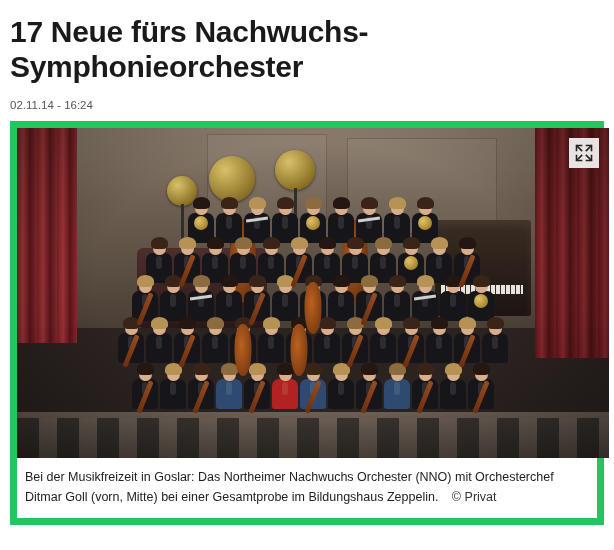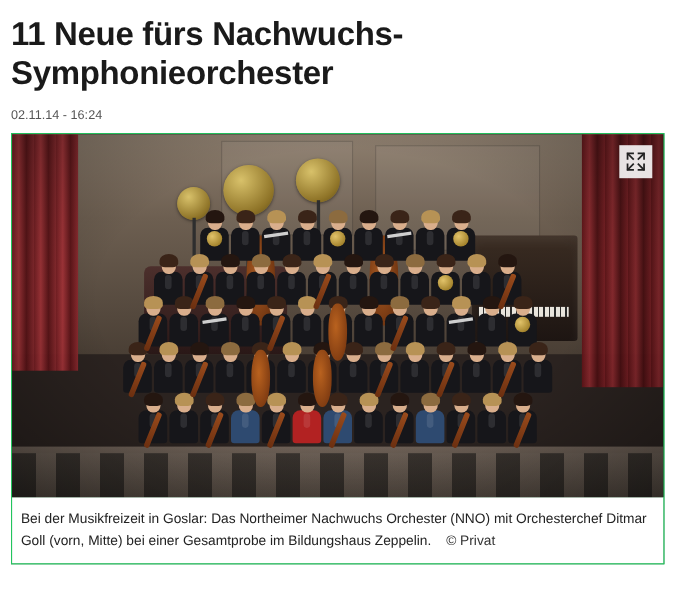--- a/index.html
+++ b/index.html
@@ -31,22 +31,22 @@
     margin: 0;
     padding: 14px 12px 10px 10px;
     font-size: 11.5px;
     color: #555555;
     font-weight: normal;
   }
   .figure {
     position: relative;
     margin: 0 10px;
     width: 594px;
-    border: 1px solid #22c55e;
-    background: #15803d;
+    border: 7px solid #22c55e;
+    background: #fca5a5;
   }
   .photo-wrap {
     position: relative;
     width: 592px;
     height: 330px;
     overflow: hidden;
     background: #2b2320;
   }
   .photo {
     position: absolute;
@@ -250,21 +250,21 @@
   .credit {
     color: #333333;
     margin-left: 10px;
   }
 </style>
 </head>
 <body>
 
 <div class="page">
 
-  <h1 class="headline">11 Neue fürs Nachwuchs-Symphonieorchester</h1>
+  <h1 class="headline">17 Neue fürs Nachwuchs-Symphonieorchester</h1>
 
   <div class="timestamp">02.11.14 - 16:24</div>
 
   <figure class="figure">
 
     <div class="photo-wrap">
       <div class="photo">
 
         <div class="bg-wall"></div>
         <div class="wall-panel" style="left:190px;top:6px;width:120px;height:86px;"></div>

